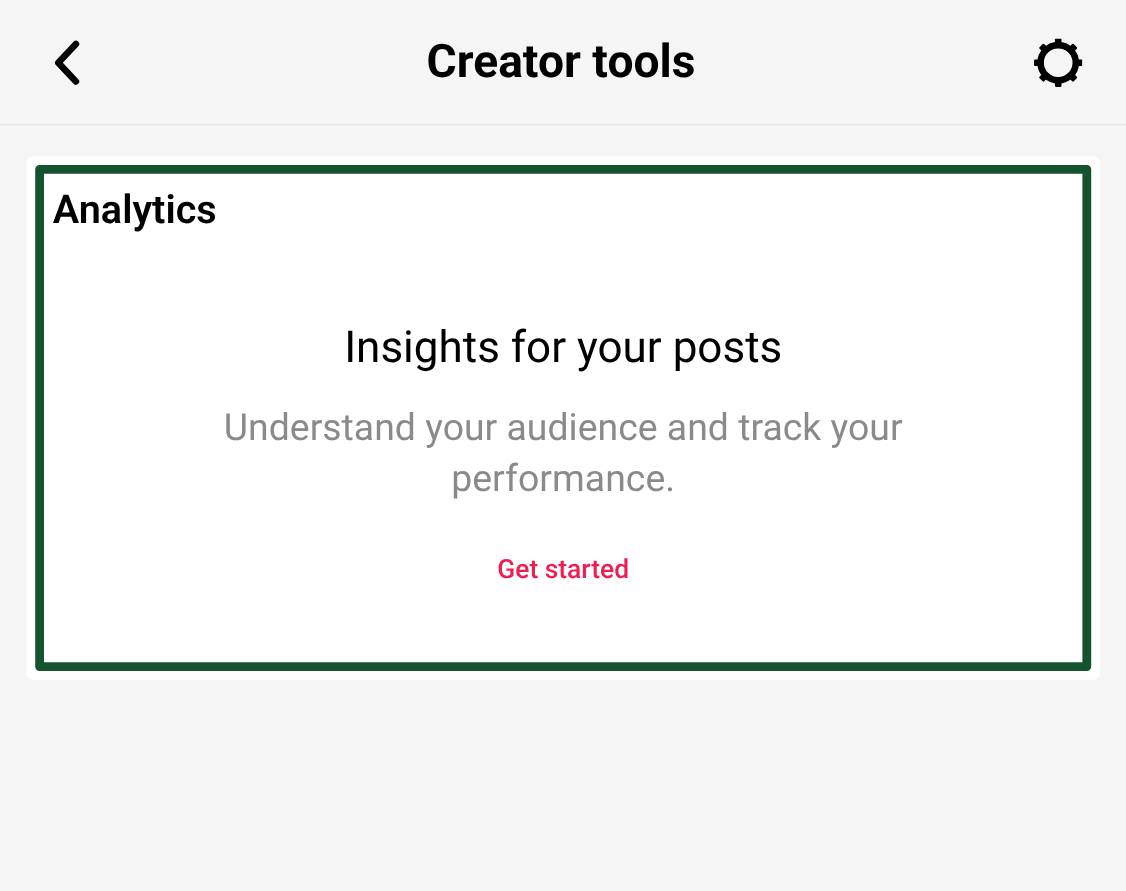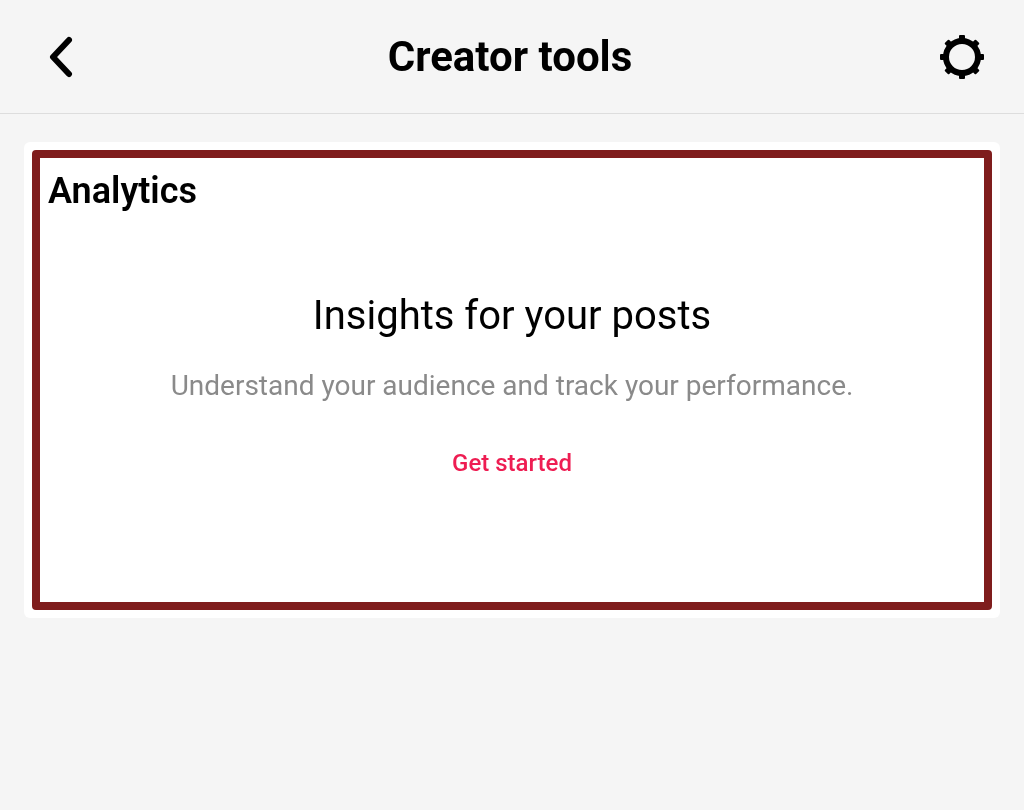--- a/index.html
+++ b/index.html
@@ -68,21 +68,21 @@
     .content {
       padding: 28px 24px 24px 24px;
       background: #f5f5f5;
     }
     .card {
       background: #fff;
       border-radius: 6px;
       padding: 8px;
     }
     .highlight-box {
-      border: 8px solid #7f1d1d;
+      border: 8px solid #14532d;
       border-radius: 4px;
       padding: 12px 8px 28px 8px;
       min-height: 460px;
       display: flex;
       flex-direction: column;
     }
     .card-label {
       font-size: 36px;
       font-weight: 600;
       color: #000;
@@ -96,21 +96,21 @@
       justify-content: flex-start;
       text-align: center;
     }
     .card-headline {
       font-size: 40px;
       font-weight: 400;
       color: #000;
       margin-bottom: 28px;
     }
     .card-desc {
-      font-size: 28px;
+      font-size: 34px;
       color: #8a8a8a;
       line-height: 1.35;
       max-width: 820px;
       margin-bottom: 44px;
     }
     .cta-link {
       font-size: 24px;
       font-weight: 500;
       color: #ee1d52;
       cursor: pointer;

